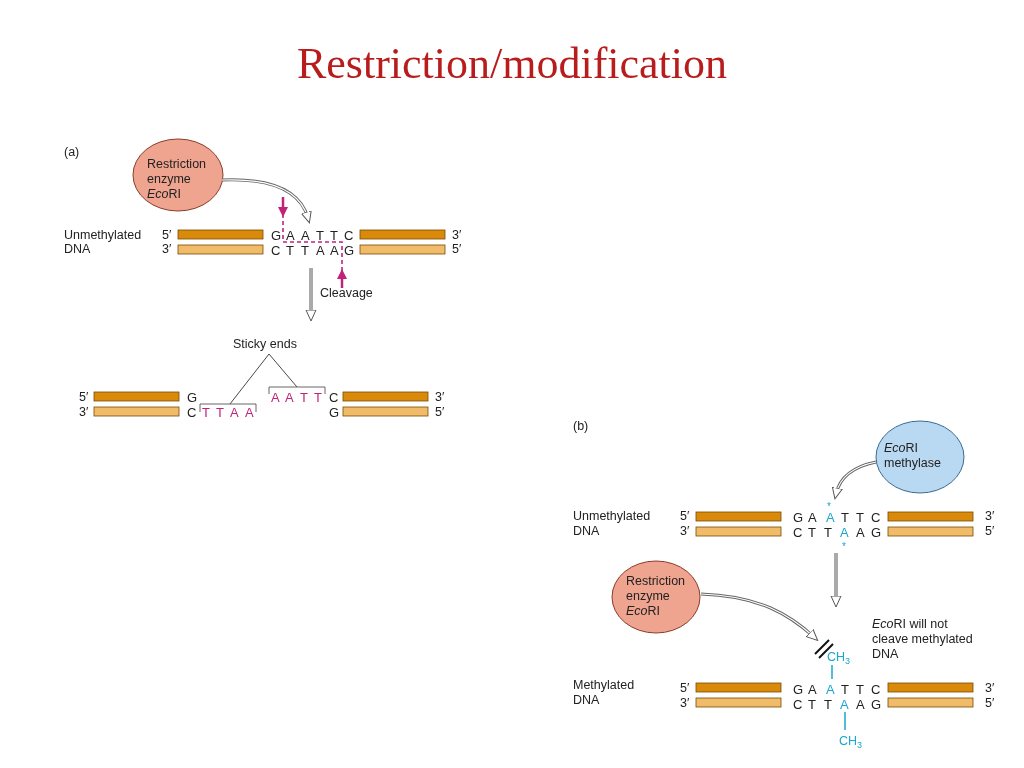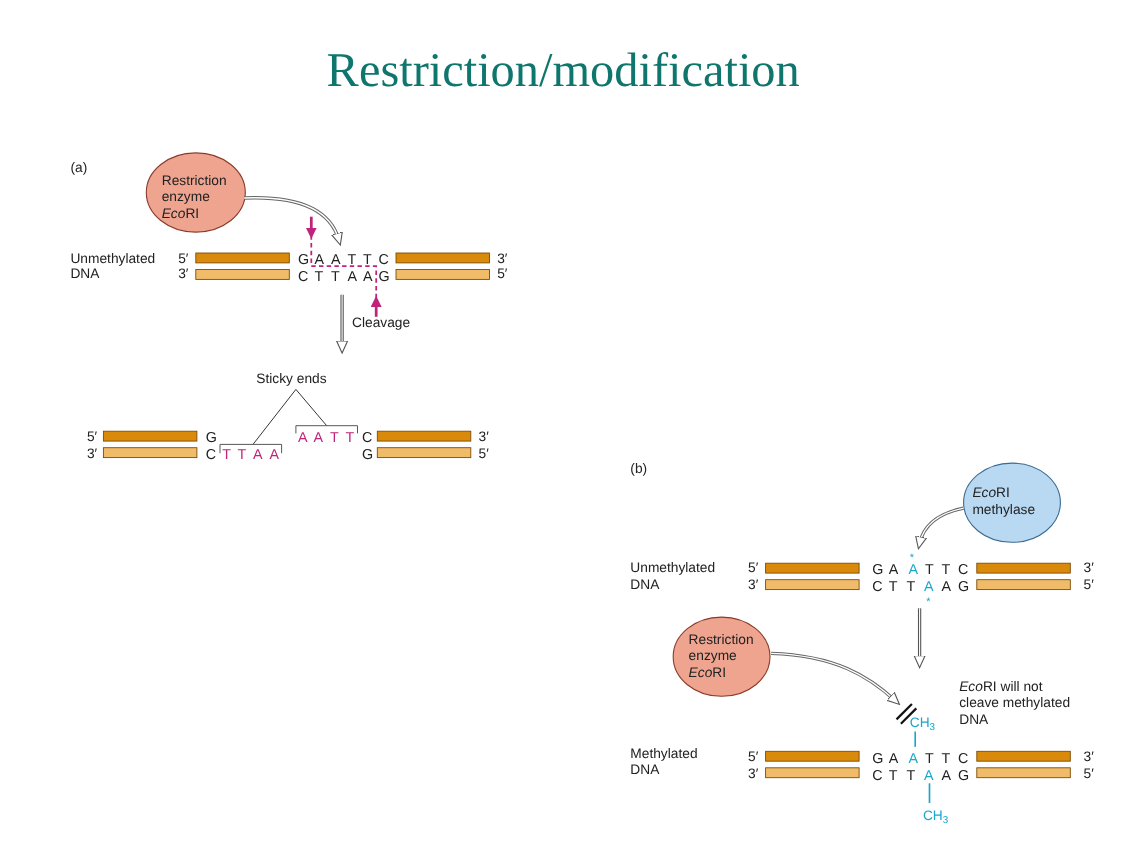--- a/index.html
+++ b/index.html
@@ -1,19 +1,19 @@
 <!DOCTYPE html>
 <html><head>
   <meta charset="utf-8">
   <style>
     html, body { margin: 0; padding: 0; background: #ffffff; }
     body { width: 1024px; height: 768px; position: relative; overflow: hidden; }
     .title {
       position: absolute; left: 0; top: 38px; width: 1024px; text-align: center;
-      font-family: "Liberation Serif", "DejaVu Serif", serif; font-size: 44px; color: #0f766e;
+      font-family: "Liberation Serif", "DejaVu Serif", serif; font-size: 44px; color: #b91c1c;
     }
     svg { position: absolute; left: 0; top: 0; }
     .lbl { font-family: "Liberation Sans", "DejaVu Sans", sans-serif; font-size: 12.5px; fill: #222; }
     .seq { font-family: "Liberation Sans", "DejaVu Sans", sans-serif; font-size: 13px; fill: #222; letter-spacing: 0px; }
     .pink { fill: #c0237a; }
     .cyan { fill: #1aa7cc; }
     .it { font-style: italic; }
   </style>
 </head>
 <body>

